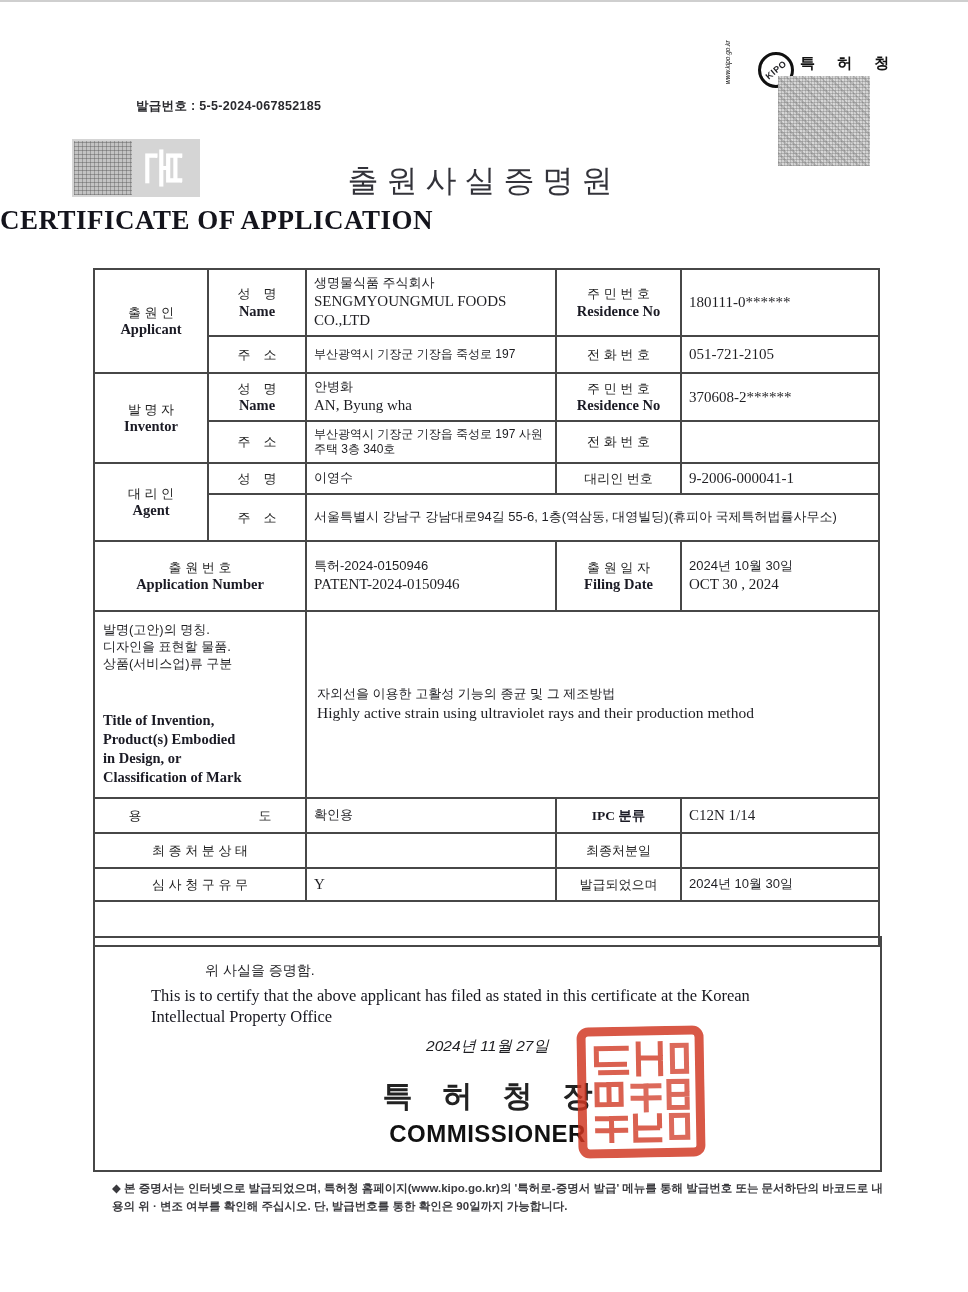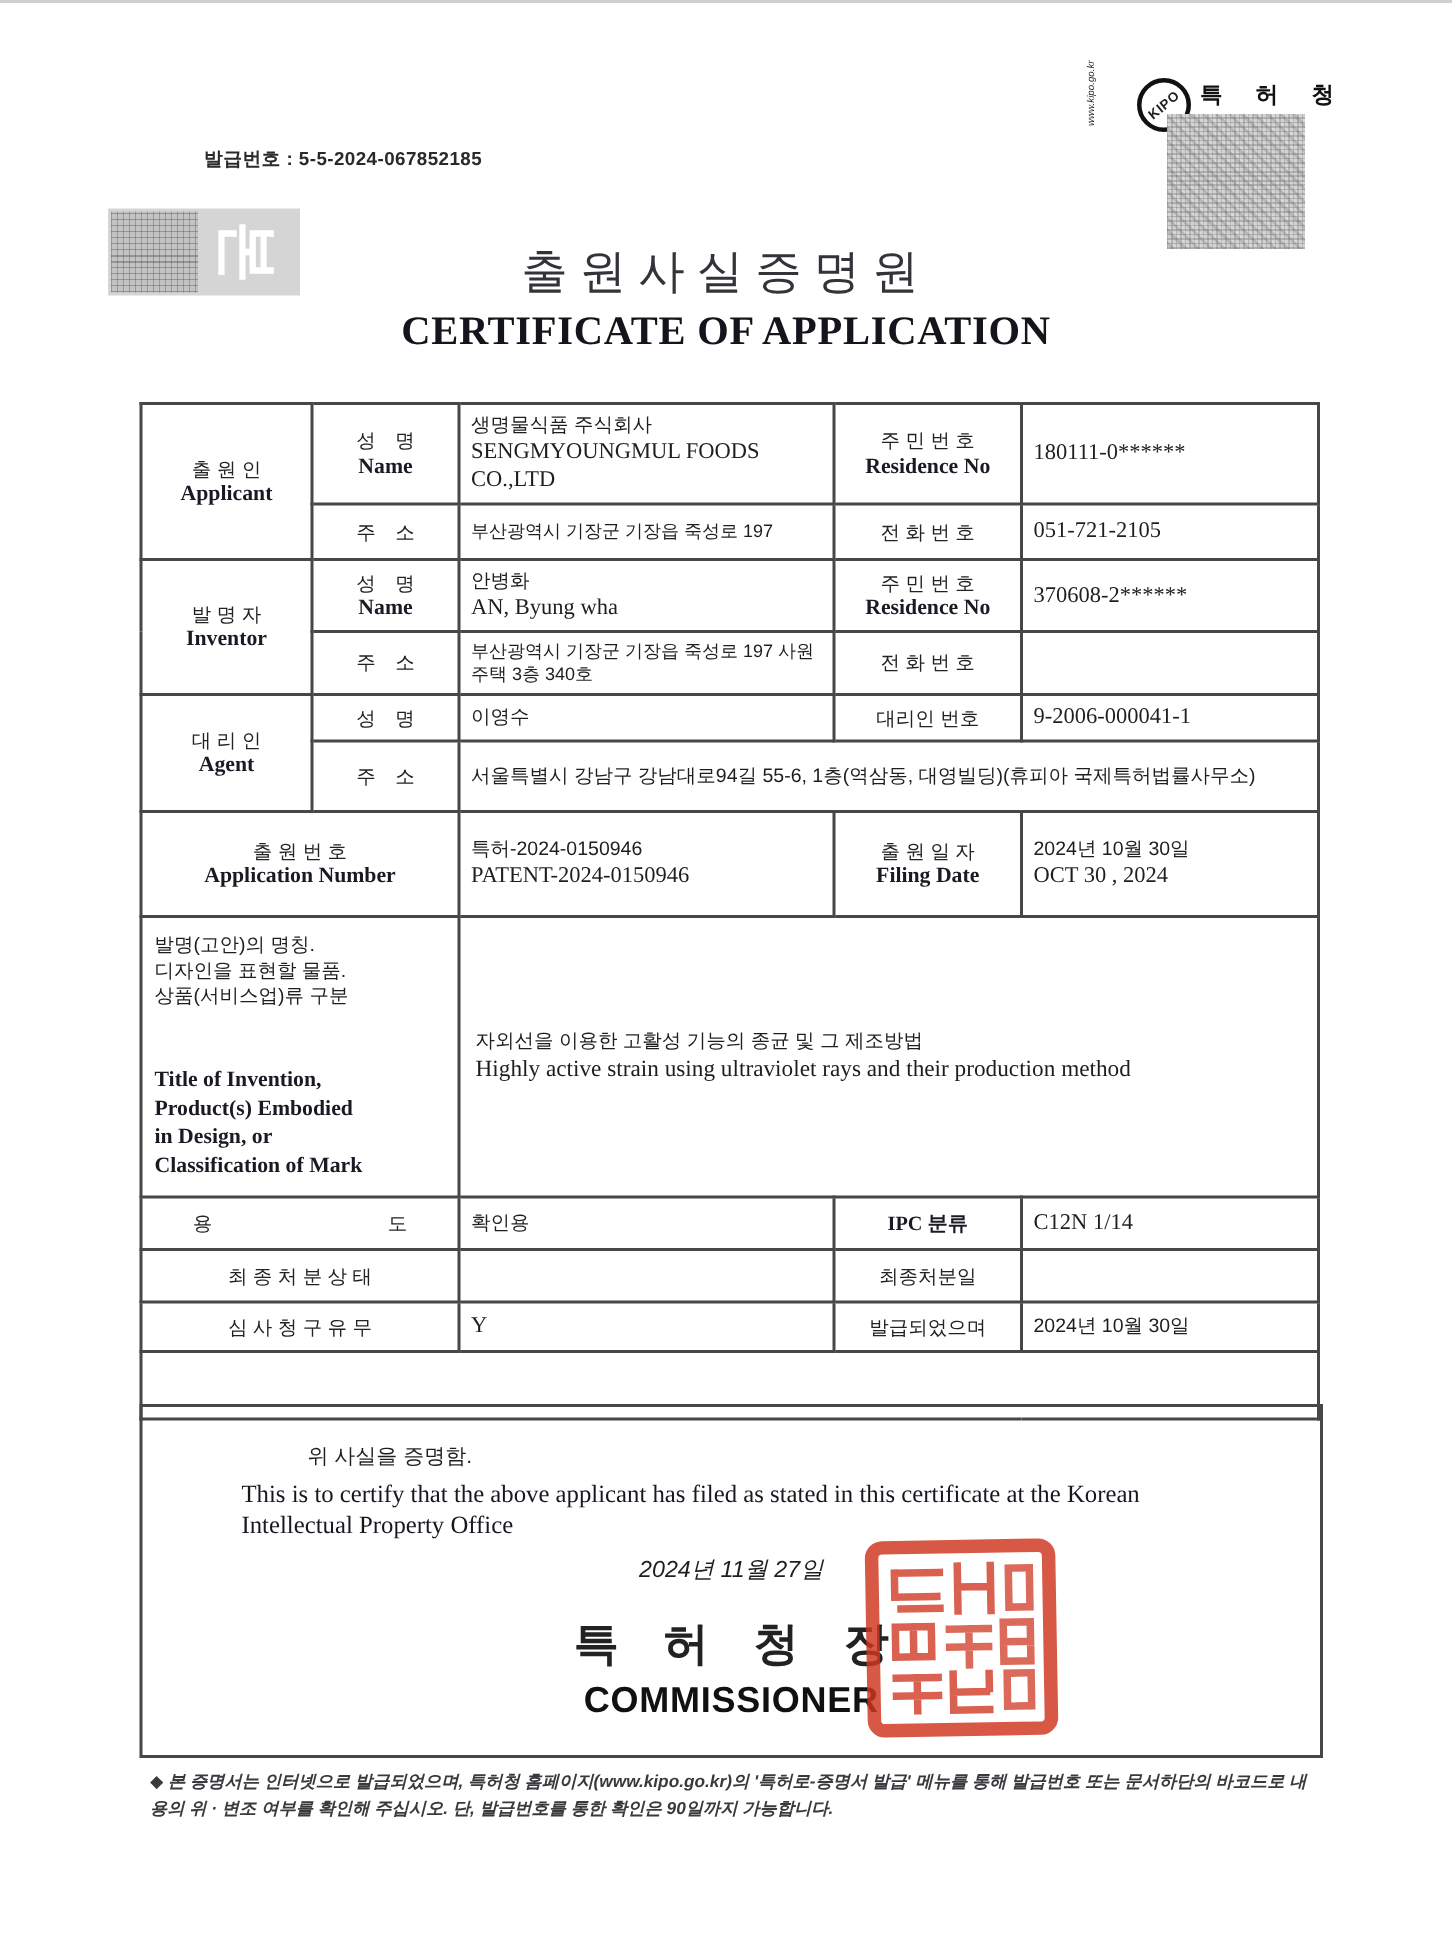--- a/index.html
+++ b/index.html
@@ -35,49 +35,49 @@
   }
   .kipo-agency{position:absolute;left:800px;top:54px;font-size:15px;font-weight:700;letter-spacing:9px;color:#111;}
   .noise-block{
     position:absolute;left:778px;top:76px;width:92px;height:90px;background-color:#c7c7c7;
     background-image:repeating-linear-gradient(0deg,rgba(110,110,110,.35) 0 1px,transparent 1px 3px),
                      repeating-linear-gradient(90deg,rgba(110,110,110,.3) 0 1px,transparent 1px 3px),
                      repeating-linear-gradient(45deg,#d2d2d2 0 2px,#b9b9b9 2px 4px,#d8d8d8 4px 6px);
   }
   .title-ko{position:absolute;left:0;top:160px;width:100%;text-align:center;
     font-size:31px;letter-spacing:8px;color:#33333a;font-weight:500;}
-  .title-en{position:absolute;left:0;top:205px;width:100%;text-align:center;
+  .title-en{position:absolute;left:0;top:205px;width:100%;
     font-size:27px;font-weight:700;letter-spacing:.5px;color:#14141c;}
 
   
   table.cert{position:absolute;left:93px;top:268px;width:785px;border-collapse:collapse;table-layout:fixed;}
   table.cert td{border:2px solid #474747;padding:2px 7px;vertical-align:middle;overflow:hidden;}
   td.lbl{text-align:center;font-size:13px;color:#222;}
   td.val{text-align:left;}
   .en-b{font-family:"Liberation Serif","DejaVu Serif",serif;font-weight:700;font-size:14.5px;color:#1a1a24;}
   .ko-l{font-size:13px;display:block;line-height:1.35;}
   .ko-v{font-size:13px;display:block;line-height:1.3;}
   .ko-sm{font-size:12px;display:block;line-height:1.25;}
   .sr-v{font-family:"Liberation Serif","DejaVu Serif",serif;font-size:15px;display:block;line-height:1.25;}
   td.top{vertical-align:top;padding-top:4px;}
 
   
   .certify-box{position:absolute;left:93px;top:936px;width:785px;height:232px;border:2px solid #474747;}
   .stmt-ko{position:absolute;left:110px;top:24px;font-size:14px;color:#1e1e22;}
-  .stmt-en{position:absolute;left:66px;top:48px;width:660px;font-size:16.5px;line-height:1.25;color:#17171f;}
+  .stmt-en{position:absolute;left:56px;top:48px;width:660px;font-size:16.5px;line-height:1.25;color:#17171f;}
   .cert-date{position:absolute;left:0;top:98px;width:100%;text-align:center;font-size:15.5px;color:#1e1e22;font-style:italic;}
   .commissioner-ko{position:absolute;left:0;top:138px;width:100%;text-align:center;
     font-size:30px;font-weight:700;color:#222;}
   .commissioner-en{position:absolute;left:0;top:182px;width:100%;text-align:center;
     font-size:24px;font-weight:700;letter-spacing:.5px;color:#111;}
   .seal{position:absolute;left:482px;top:88px;width:128px;height:132px;transform:rotate(-1deg);opacity:.92;}
 
   
-  .footnote{position:absolute;left:100px;top:1180px;width:772px;font-size:11.5px;font-weight:600;
-    color:#3a3a3e;line-height:1.55;font-style:italic;}
+  .footnote{position:absolute;left:112px;top:1180px;width:772px;font-size:11.5px;font-weight:600;
+    color:#3a3a3e;line-height:1.55;}
 </style>
 </head>
 <body>
 
 <div class="hairline-top"></div>
 
 <div class="issue-no">발급번호 : 5-5-2024-067852185</div>
 
 <div class="watermark">
   <div class="halftone"></div>

